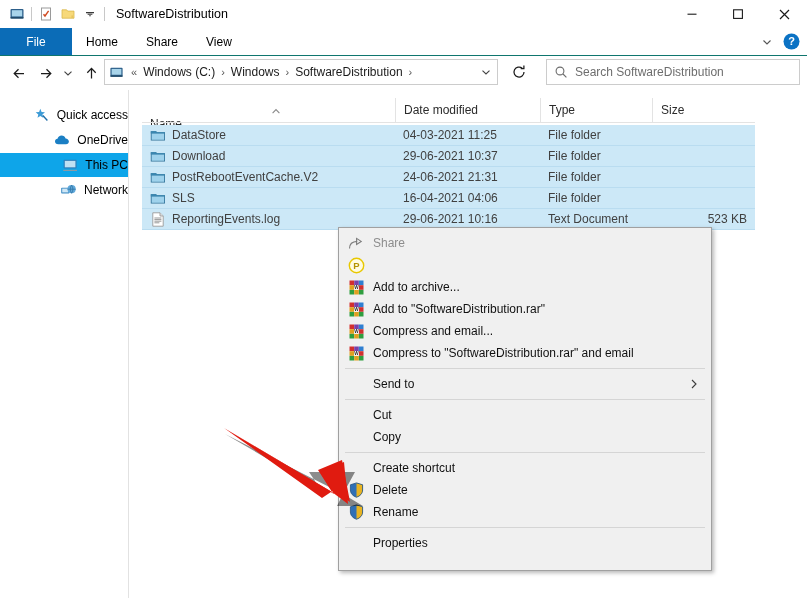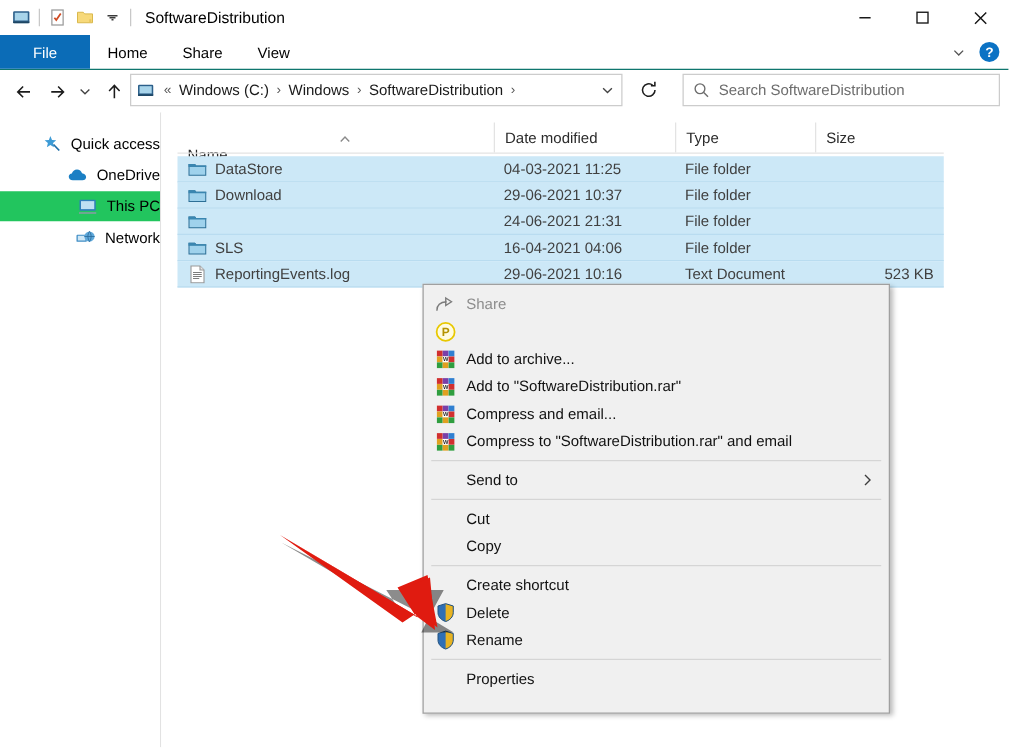--- a/index.html
+++ b/index.html
@@ -100,21 +100,21 @@
   }
   .navpane {
     position: absolute; left: 0; top: 0; width: 128px; height: 508px;
     background: #ffffff;
     border-right: 1px solid #e2e2e2;
   }
   .nav-item {
     height: 24px; display: flex; align-items: center; padding-left: 14px;
     font-size: 12px; color: #000000; white-space: nowrap; justify-content: flex-end;
   }
-  .nav-item.sel { background: #22c55e; }
+  .nav-item.sel { background: #0ea5e9; }
   .nav-ico { width: 22px; height: 18px; display: flex; align-items: center; justify-content: center; }
   .nav-label { margin-left: 4px; }
 
   
   .listpane {
     position: absolute; left: 129px; top: 0; width: 678px; height: 508px;
     background: #ffffff;
   }
   .colhead {
     position: absolute; left: 13px; top: 8px; width: 613px; height: 24px;
@@ -421,20 +421,21 @@
 
         <div class="row">
           <div class="cell cell-name">
             <span class="row-ico">
               <svg width="16" height="13" viewBox="0 0 16 13">
                 <path d="M0.8 2.2 h5.2 l1 1.1 H15 v8.3 H0.8 Z" fill="#2d6f96"></path>
                 <path d="M1.6 4.2 h12.6 v6.6 H1.6 Z" fill="#9fd2ec"></path>
                 <path d="M0.8 2.2 h5.2 l1 1.1 H15 v1.2 H0.8 Z" fill="#3a86b0"></path>
               </svg>
             </span>
+            <span>PostRebootEventCache.V2</span>
           </div>
           <div class="cell cell-date">24-06-2021 21:31</div>
           <div class="cell cell-type">File folder</div>
           <div class="cell cell-size"></div>
         </div>
 
         <div class="row">
           <div class="cell cell-name">
             <span class="row-ico">
               <svg width="16" height="13" viewBox="0 0 16 13">

